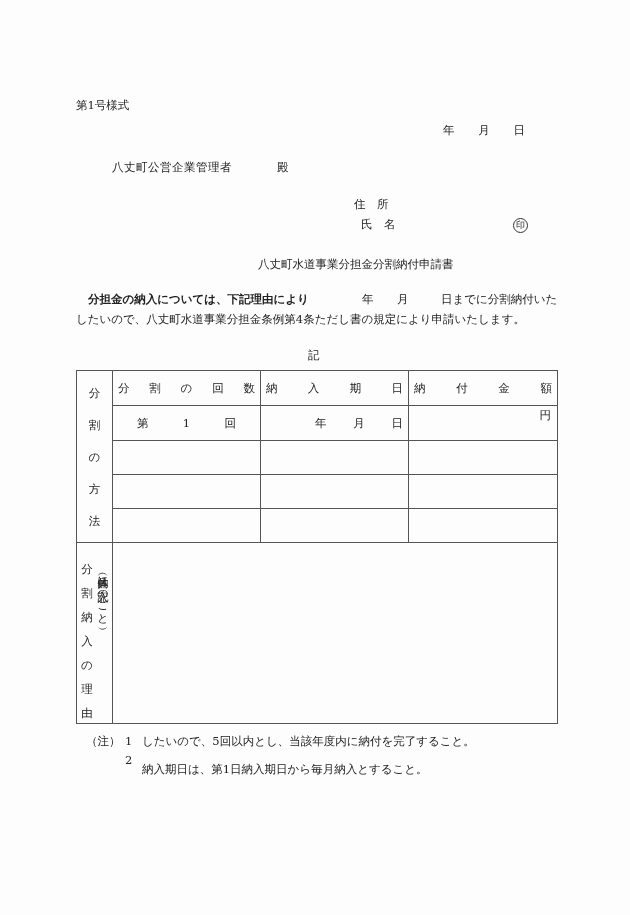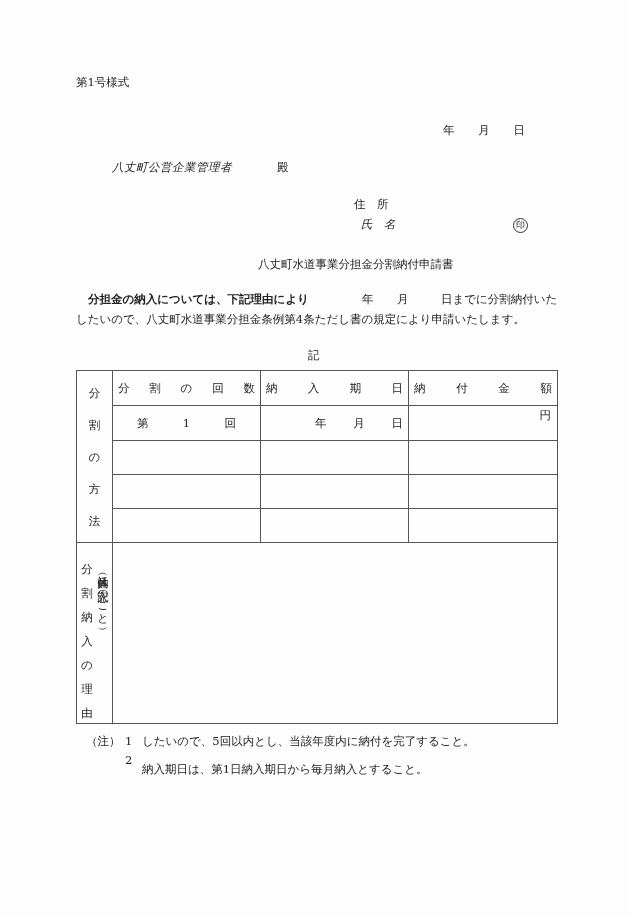--- a/index.html
+++ b/index.html
@@ -21,33 +21,33 @@
   .hcell { display:flex; justify-content:space-between; padding:0 5px; }
   .seal {
     display:inline-block; width:13px; height:13px; border:1px solid #333; border-radius:50%;
     font-size:9px; line-height:13px; text-align:center;
   }
   .vert { writing-mode:vertical-rl; text-orientation:upright; letter-spacing:0px; }
 </style>
 </head>
 <body>
 
-<div class="abs" style="left:76px;top:75px;">第1号様式</div>
+<div class="abs" style="left:76px;top:98px;">第1号様式</div>
 
 <div class="abs spaced" style="left:443px;top:123px;width:82px;">
   <span>年</span>
   <span>月</span>
   <span>日</span>
 </div>
 
-<div class="abs" style="left:112px;top:160px;letter-spacing:0.5px;font-style:italic;">八丈町公営企業管理者</div>
+<div class="abs" style="left:112px;top:160px;letter-spacing:0.5px;">八丈町公営企業管理者</div>
 <div class="abs" style="left:277px;top:160px;">殿</div>
 
 <div class="abs" style="left:354px;top:197px;">住　所</div>
-<div class="abs" style="left:361px;top:217px;font-style:italic;">氏　名</div>
+<div class="abs" style="left:361px;top:217px;">氏　名</div>
 <div class="abs seal" style="left:513px;top:218px;">印</div>
 
 <div class="abs" style="left:214px;top:257px;margin-left:44px;">八丈町水道事業分担金分割納付申請書</div>
 
 <div class="abs" style="left:88px;top:292px;font-weight:bold;">分担金の納入については、下記理由により</div>
 <div class="abs" style="left:362px;top:292px;">年</div>
 <div class="abs" style="left:397px;top:292px;">月</div>
 <div class="abs" style="left:441px;top:292px;">日までに分割納付いた</div>
 <div class="abs" style="left:76px;top:312px;">したいので、八丈町水道事業分担金条例第4条ただし書の規定により申請いたします。</div>
 

